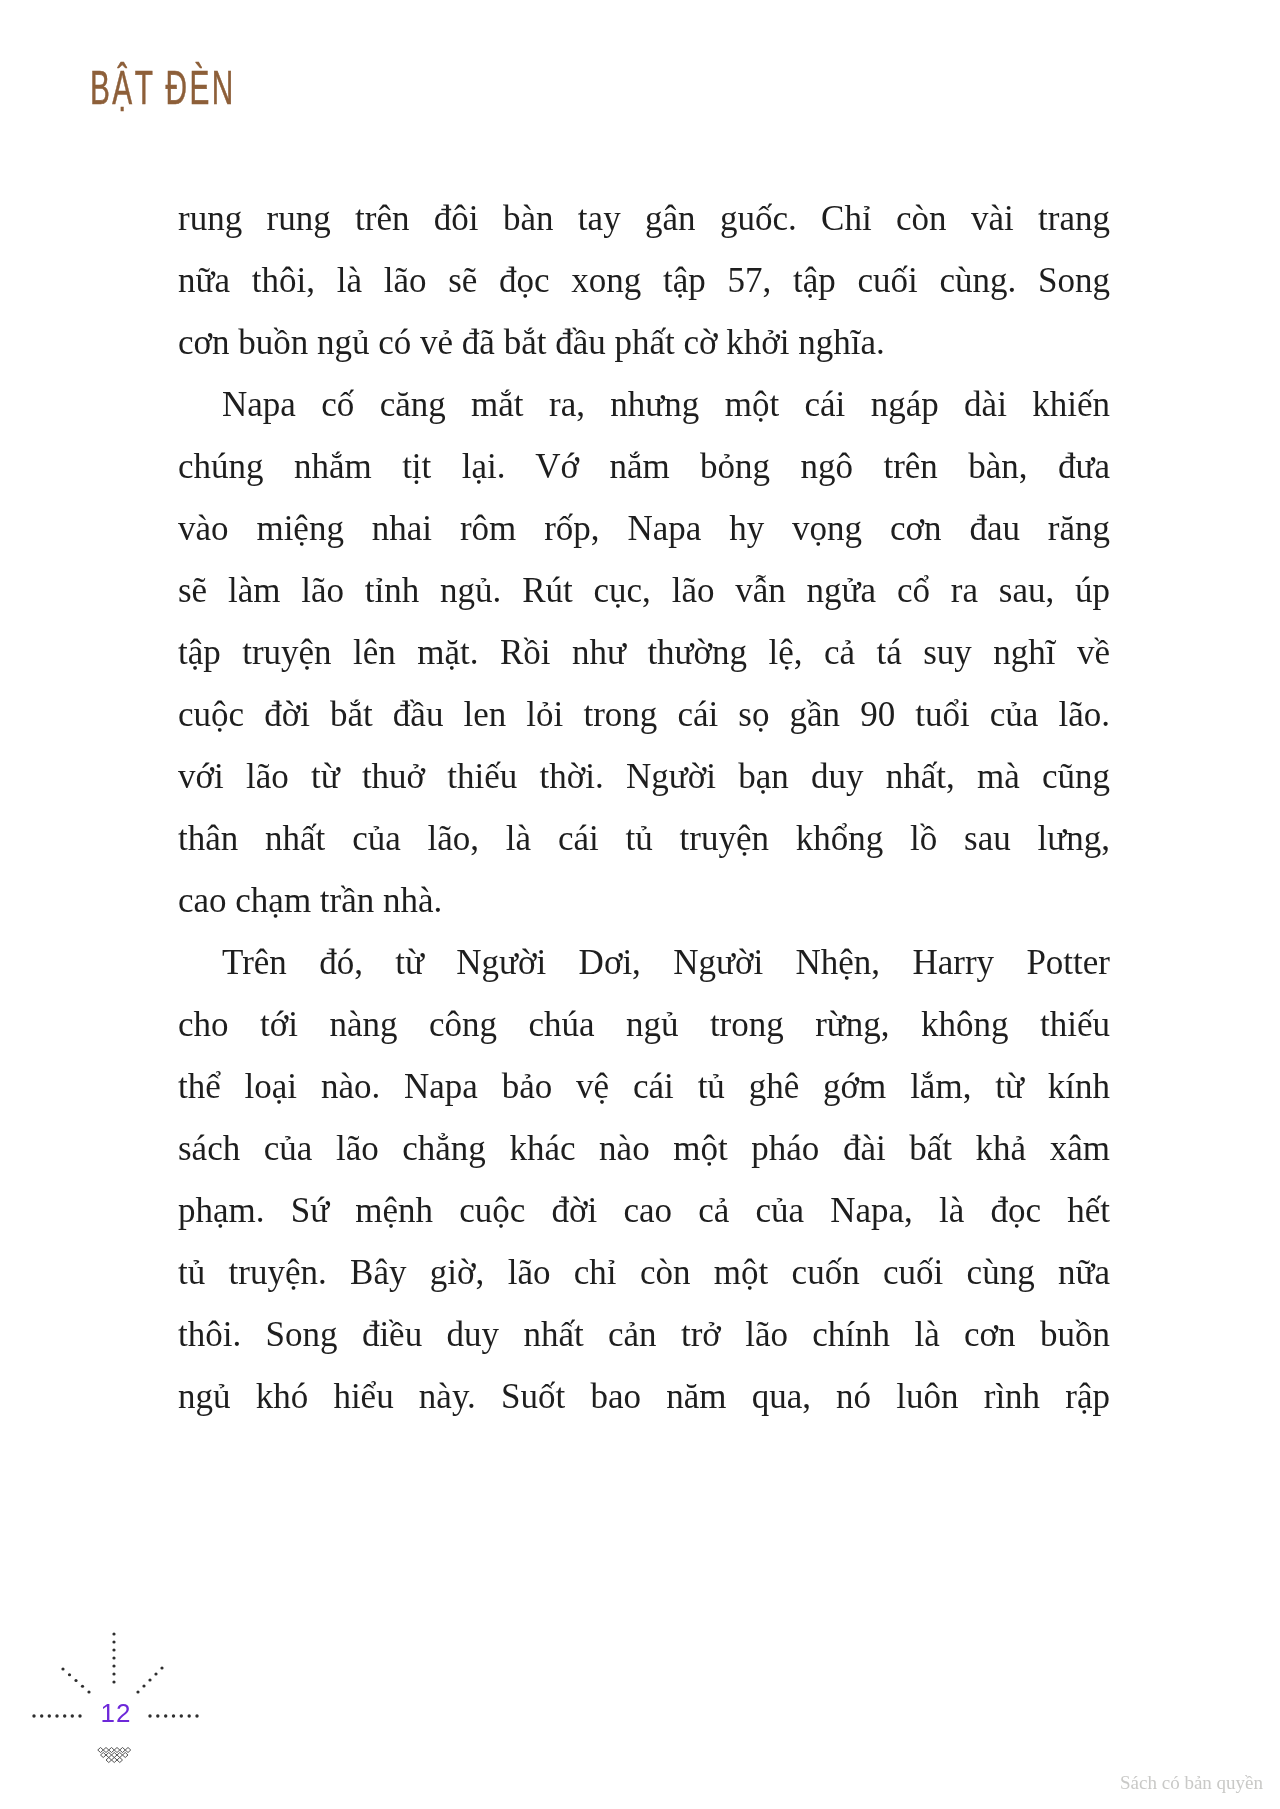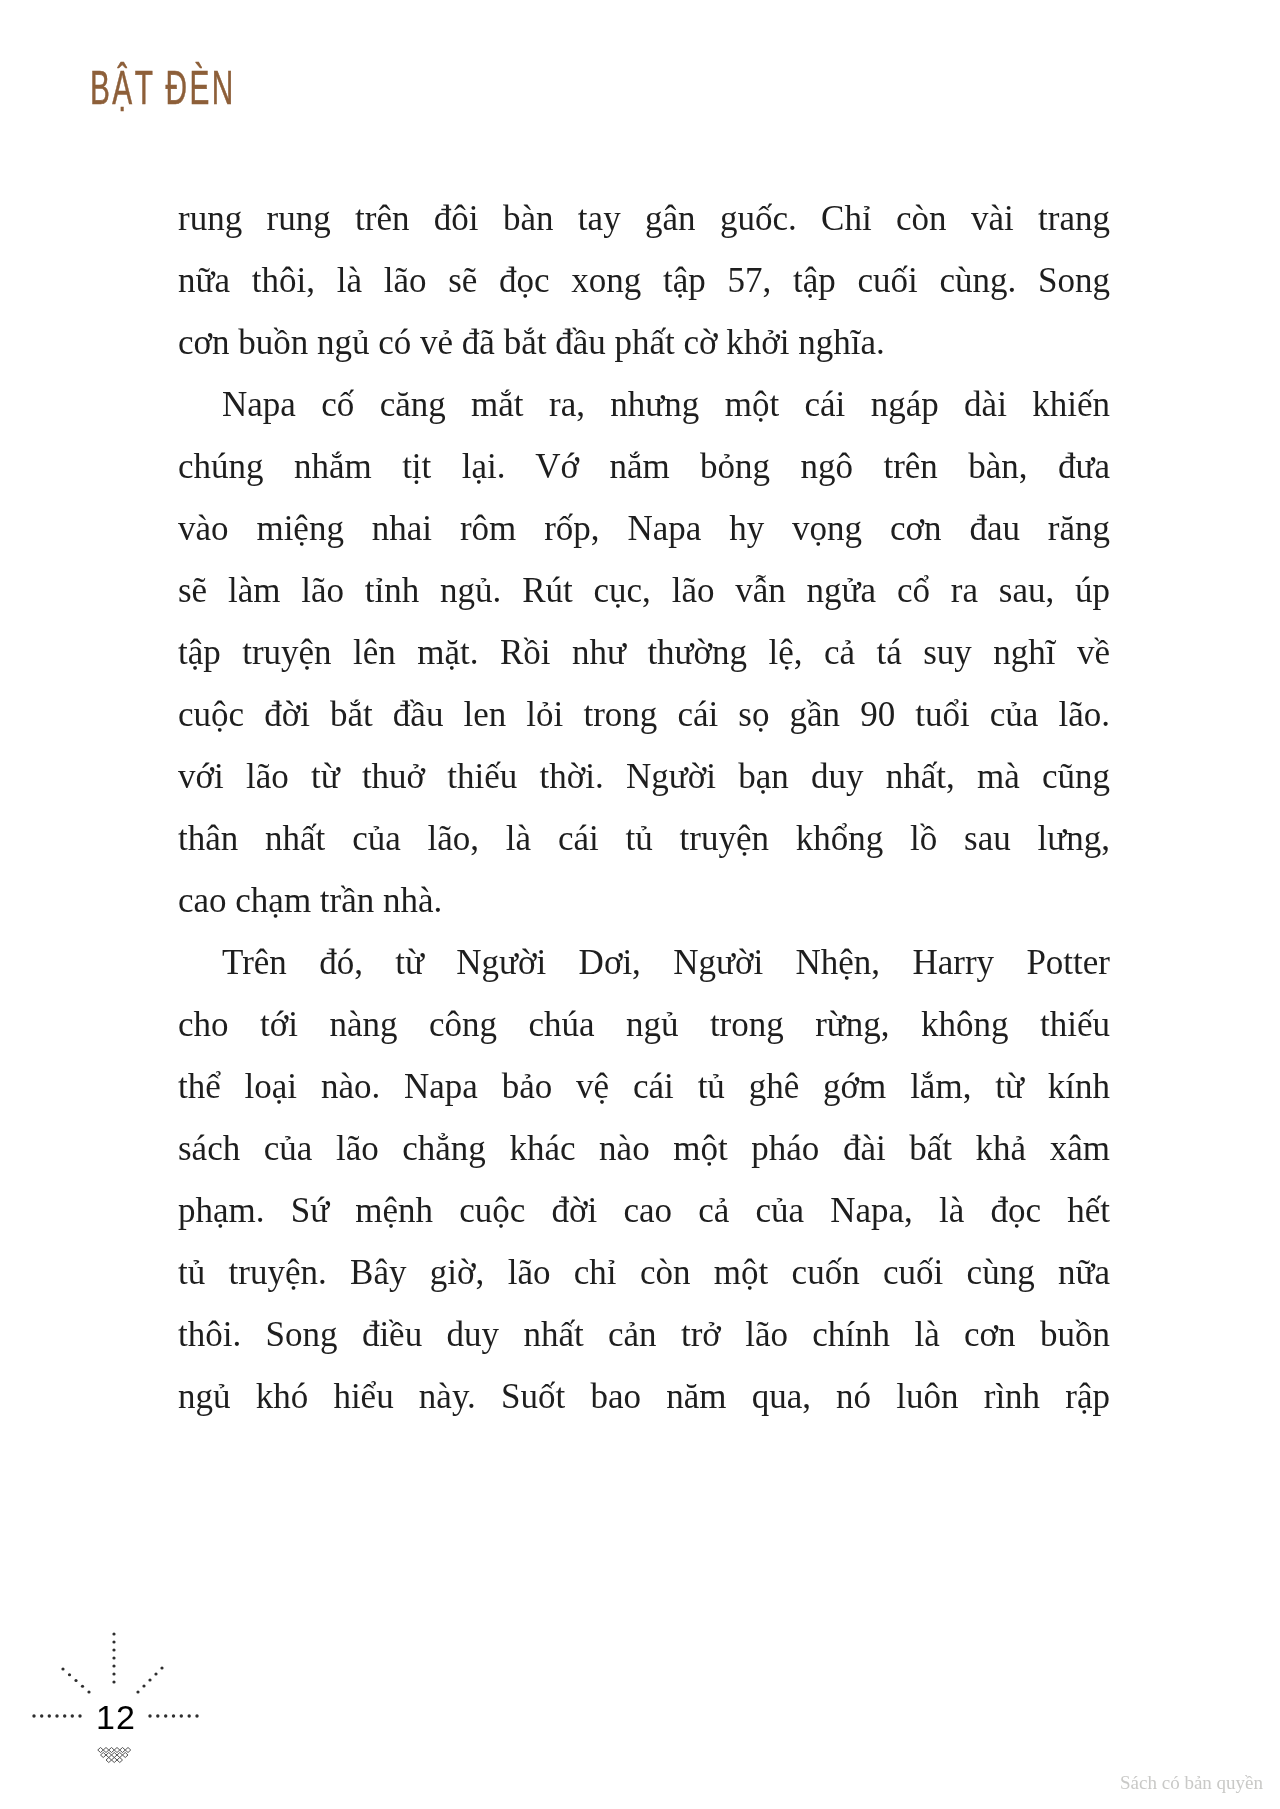--- a/index.html
+++ b/index.html
@@ -52,22 +52,22 @@
     position:absolute;
     left:28px;top:1626px;
     width:180px;height:145px;
   }
   .page-number{
     position:absolute;
     left:96px;top:1698px;
     width:40px;
     text-align:center;
     font-family:"Liberation Sans","DejaVu Sans",sans-serif;
-    font-size:34px;
-    color:#000000;
+    font-size:26px;
+    color:#6d28d9;
     letter-spacing:1px;
   }
   .watermark{
     position:absolute;
     right:17px;bottom:15px;
     font-family:"Liberation Serif","DejaVu Serif",serif;
     font-size:19px;
     color:#c9c9c7;
   }
 </style>

